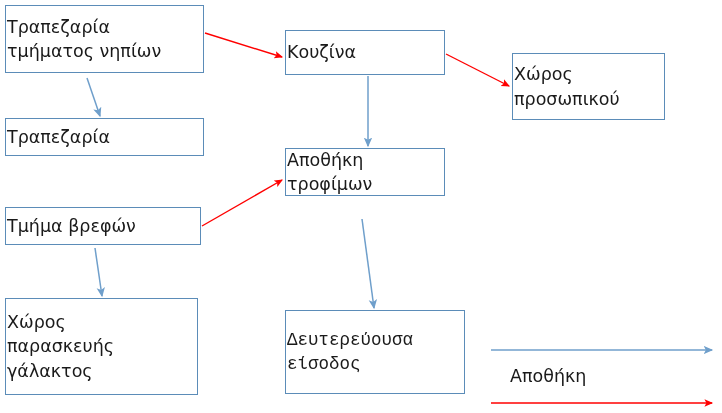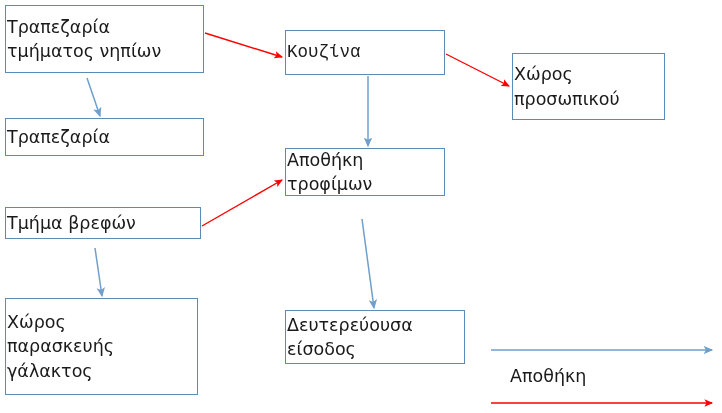--- a/index.html
+++ b/index.html
@@ -84,40 +84,40 @@
 
   <div class="node" style="left:5px; top:5px; width:199px; height:68px;">
     <span class="node-label">Τραπεζαρία
 τμήματος νηπίων</span>
   </div>
 
   <div class="node" style="left:5px; top:118px; width:199px; height:38px;">
     <span class="node-label">Τραπεζαρία</span>
   </div>
 
-  <div class="node" style="left:5px; top:207px; width:196px; height:32px;">
+  <div class="node" style="left:5px; top:207px; width:196px; height:38px;">
     <span class="node-label">Τμήμα βρεφών</span>
   </div>
 
   <div class="node" style="left:5px; top:298px; width:193px; height:97px;">
     <span class="node-label">Χώρος
 παρασκευής
 γάλακτος</span>
   </div>
 
-  <div class="node" style="left:285px; top:30px; width:160px; height:45px;font-family:Liberation Mono, monospace;">
+  <div class="node" style="left:285px; top:30px; width:160px; height:45px;">
     <span class="node-label">Κουζίνα</span>
   </div>
 
   <div class="node" style="left:285px; top:148px; width:160px; height:48px;">
     <span class="node-label">Αποθήκη
 τροφίμων</span>
   </div>
 
-  <div class="node" style="left:285px; top:310px; width:180px; height:54px;">
+  <div class="node" style="left:285px; top:310px; width:180px; height:84px;font-family:Liberation Mono, monospace;">
     <span class="node-label">Δευτερεύουσα
 είσοδος</span>
   </div>
 
   <div class="node" style="left:512px; top:53px; width:153px; height:67px;">
     <span class="node-label">Χώρος
 προσωπικού</span>
   </div>
 
 

